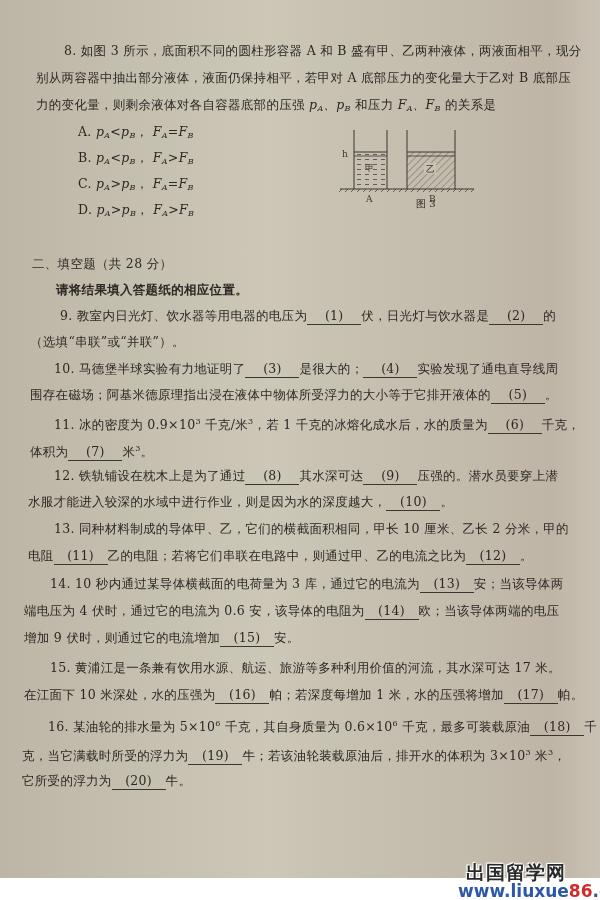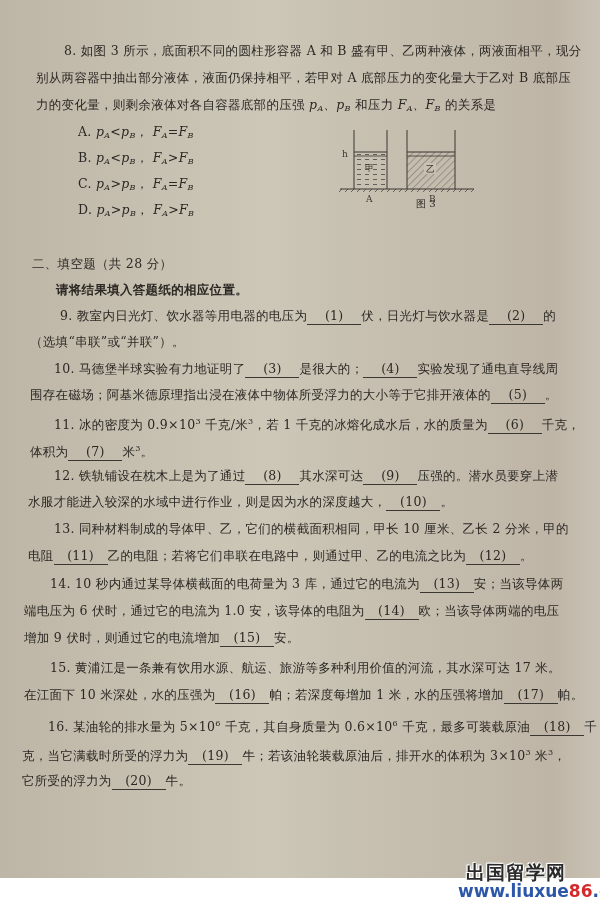--- a/index.html
+++ b/index.html
@@ -159,21 +159,21 @@
 
   <div class="line" style="top:521px; padding-left:54px;">13. 同种材料制成的导体甲、乙，它们的横截面积相同，甲长 10 厘米、乙长 2 分米，甲的</div>
   <div class="line" style="top:548px; padding-left:28px;">
     <span>电阻</span><span class="blank">(11)</span><span>乙的电阻；若将它们串联在电路中，则通过甲、乙的电流之比为</span><span class="blank">(12)</span><span>。</span>
   </div>
 
   <div class="line" style="top:576px; padding-left:50px;">
     <span>14. 10 秒内通过某导体横截面的电荷量为 3 库，通过它的电流为</span><span class="blank">(13)</span><span>安；当该导体两</span>
   </div>
   <div class="line" style="top:603px; padding-left:24px;">
-    <span>端电压为 6 伏时，通过它的电流为 1.0 安，该导体的电阻为</span><span class="blank">(14)</span><span>欧；当该导体两端的电压</span>
+    <span>端电压为 4 伏时，通过它的电流为 0.6 安，该导体的电阻为</span><span class="blank">(14)</span><span>欧；当该导体两端的电压</span>
   </div>
   <div class="line" style="top:630px; padding-left:24px;">
     <span>增加 9 伏时，则通过它的电流增加</span><span class="blank">(15)</span><span>安。</span>
   </div>
 
   <div class="line" style="top:660px; padding-left:50px;">15. 黄浦江是一条兼有饮用水源、航运、旅游等多种利用价值的河流，其水深可达 17 米。</div>
   <div class="line" style="top:687px; padding-left:24px;">
     <span>在江面下 10 米深处，水的压强为</span><span class="blank">(16)</span><span>帕；若深度每增加 1 米，水的压强将增加</span><span class="blank">(17)</span><span>帕。</span>
   </div>
 

